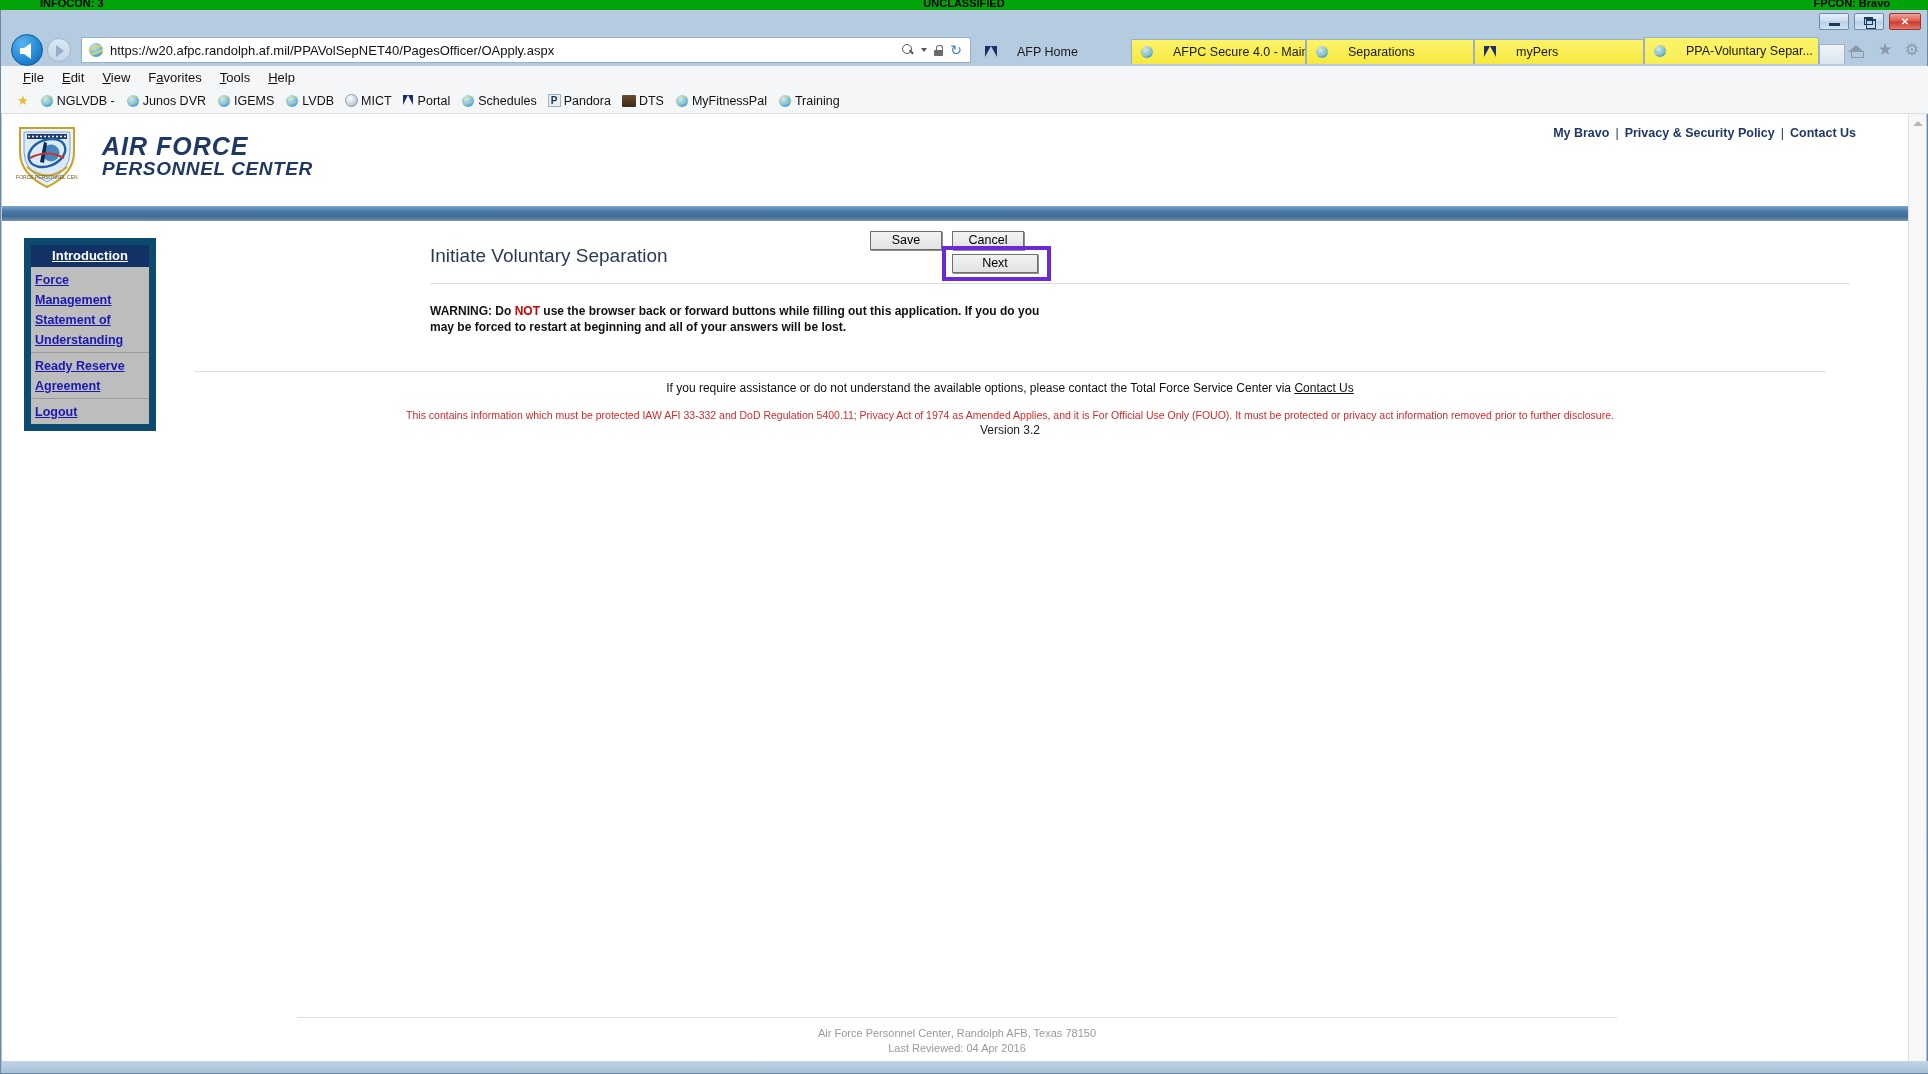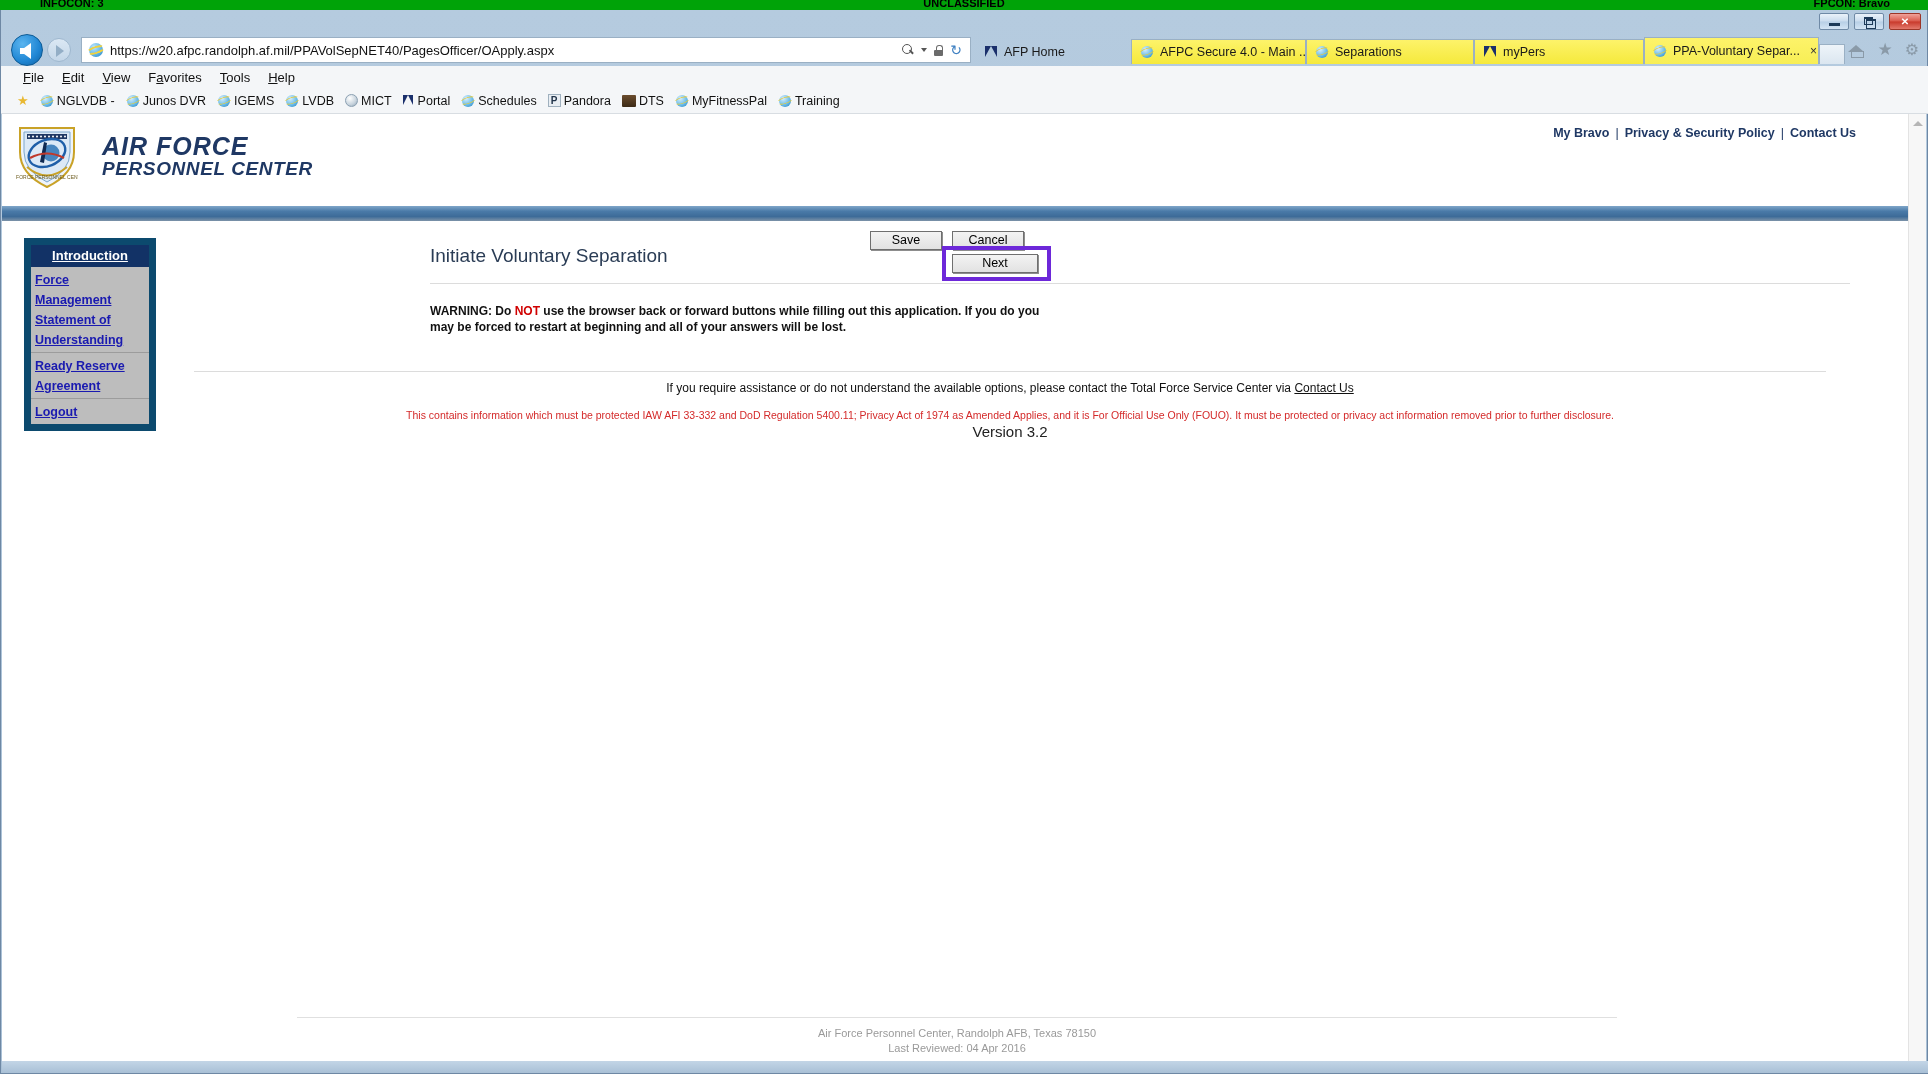--- a/index.html
+++ b/index.html
@@ -135,21 +135,21 @@
   .caret-down { width:0;height:0;border-left:3.5px solid transparent;border-right:3.5px solid transparent;border-top:4px solid #555; }
   .lock-glyph { position: relative; width: 9px; height: 11px; }
   .lock-glyph:before { content:""; position:absolute; left:0; bottom:0; width:9px; height:6px; background:#6b6b6b; border-radius:1px; }
   .lock-glyph:after { content:""; position:absolute; left:2px; top:0; width:5px; height:6px; border:1.5px solid #6b6b6b; border-bottom:none; border-radius:3px 3px 0 0; }
   .refresh-glyph { font-size: 14px; color: #3d7fc1; line-height: 1; }
 
   
   #tab-strip { position: absolute; left: 975px; top: 4px; height: 28px; display: flex; align-items: flex-end; }
   .browser-tab {
     height: 25px; min-width: 120px; max-width: 175px;
-    display: flex; align-items: center; gap: 6px;
+    display: flex; align-items: center; gap: 19px;
     padding: 0 8px;
     border: 1px solid #9ab0c4; border-bottom: none;
     font-size: 12.5px; color: #1a1a1a;
     white-space: nowrap; overflow: hidden;
     cursor: pointer;
     background: linear-gradient(180deg,#f4f8fb 0%, #e3ecf4 100%);
   }
   .browser-tab.yellow { background: linear-gradient(180deg,#fdf36a 0%, #f5e93c 100%); }
   .browser-tab.active { background: linear-gradient(180deg,#fdf36a 0%, #f7ee55 100%); height: 27px; }
   .browser-tab .tab-close { margin-left: 4px; color: #333; font-size: 12px; }
@@ -319,21 +319,21 @@
     text-align: center; font-size: 12px; color: #111;
   }
   #assist-line a { color: #111; text-decoration: underline; }
 
   #fouo-line {
     position: absolute; left: -236px; top: 178px; width: 1632px;
     text-align: center; font-size: 10.5px; color: #d42a2a;
   }
   #version-line {
     position: absolute; left: -236px; top: 192px; width: 1632px;
-    text-align: center; font-size: 15px; color: #222;
+    text-align: center; font-size: 12px; color: #222;
   }
 
   
   #page-footer {
     position: absolute; left: 0; bottom: 16px; width: 1910px;
   }
   #footer-divider { width: 1320px; margin: 0 auto; height: 1px; background: #e0e0e0; }
   #footer-text {
     margin-top: 8px; text-align: center;
     font-size: 11px; color: #9a9a9a; line-height: 15px;

